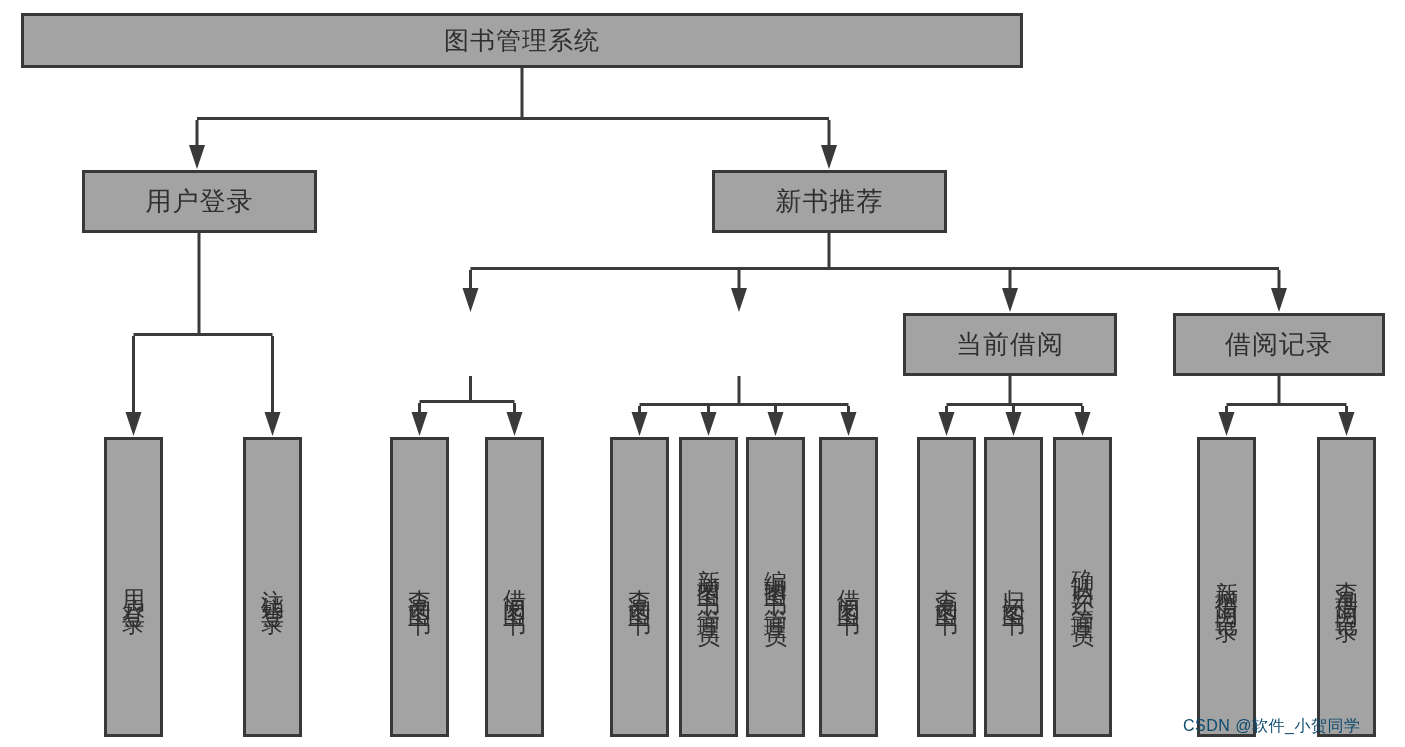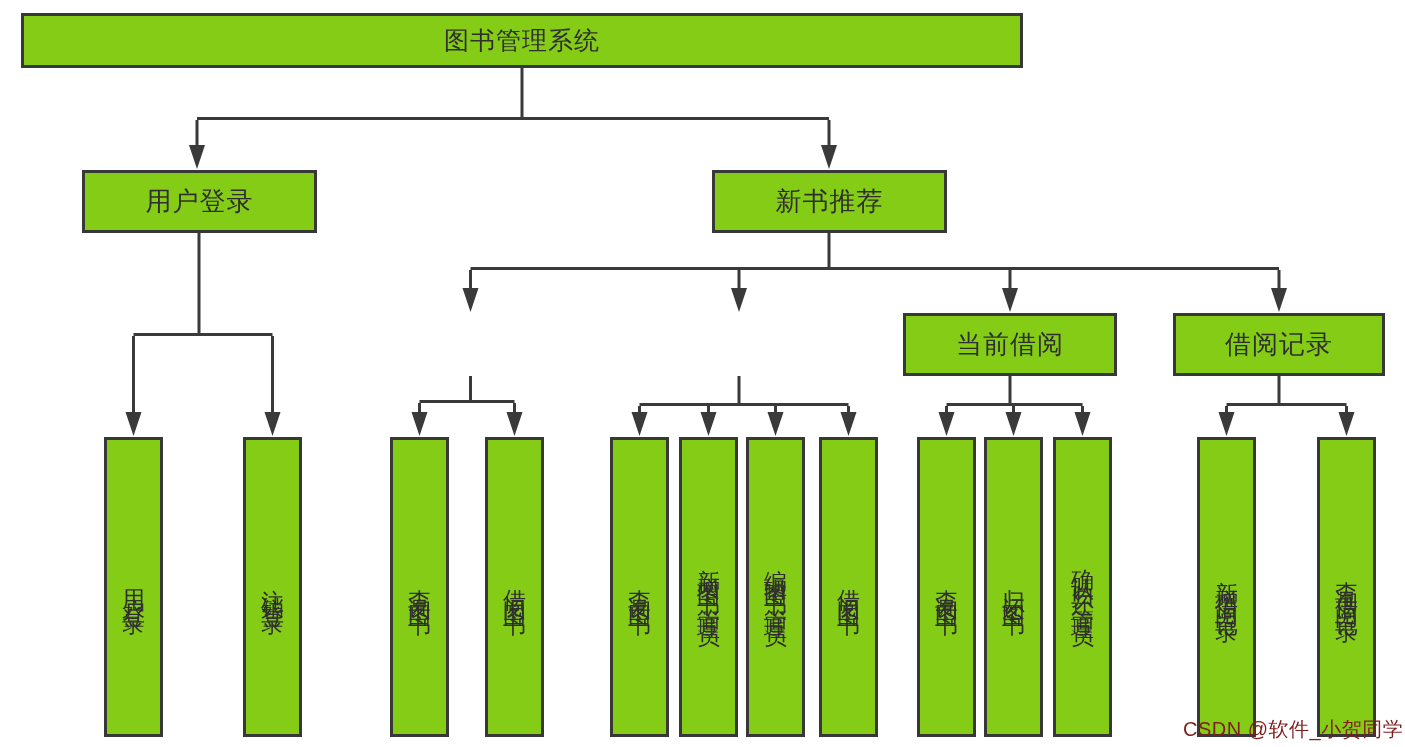--- a/index.html
+++ b/index.html
@@ -20,21 +20,21 @@
     left: 0;
     top: 0;
     width: 1405px;
     height: 747px;
     pointer-events: none;
   }
   .node {
     position: absolute;
     box-sizing: border-box;
     border: 3px solid #383838;
-    background: #84cc16;
+    background: #a3a3a3;
     color: #2f2f2f;
     display: flex;
     align-items: center;
     justify-content: center;
     text-align: left;
   }
   .hnode {
     font-size: 26px;
     letter-spacing: 1px;
     white-space: nowrap;
@@ -46,22 +46,22 @@
     writing-mode: vertical-rl;
     text-orientation: mixed;
     font-size: 23px;
     letter-spacing: 8px;
     line-height: 1;
   }
   .watermark {
     position: absolute;
     left: 1183px;
     top: 716px;
-    font-size: 20px;
-    color: #7f1d1d;
+    font-size: 16px;
+    color: #0c4a6e;
     white-space: nowrap;
     letter-spacing: 0.5px;
   }
 </style>
 </head>
 <body>
 
 <div class="canvas">
 
   <svg class="connectors" viewBox="0 0 1405 747" xmlns="http://www.w3.org/2000/svg">

